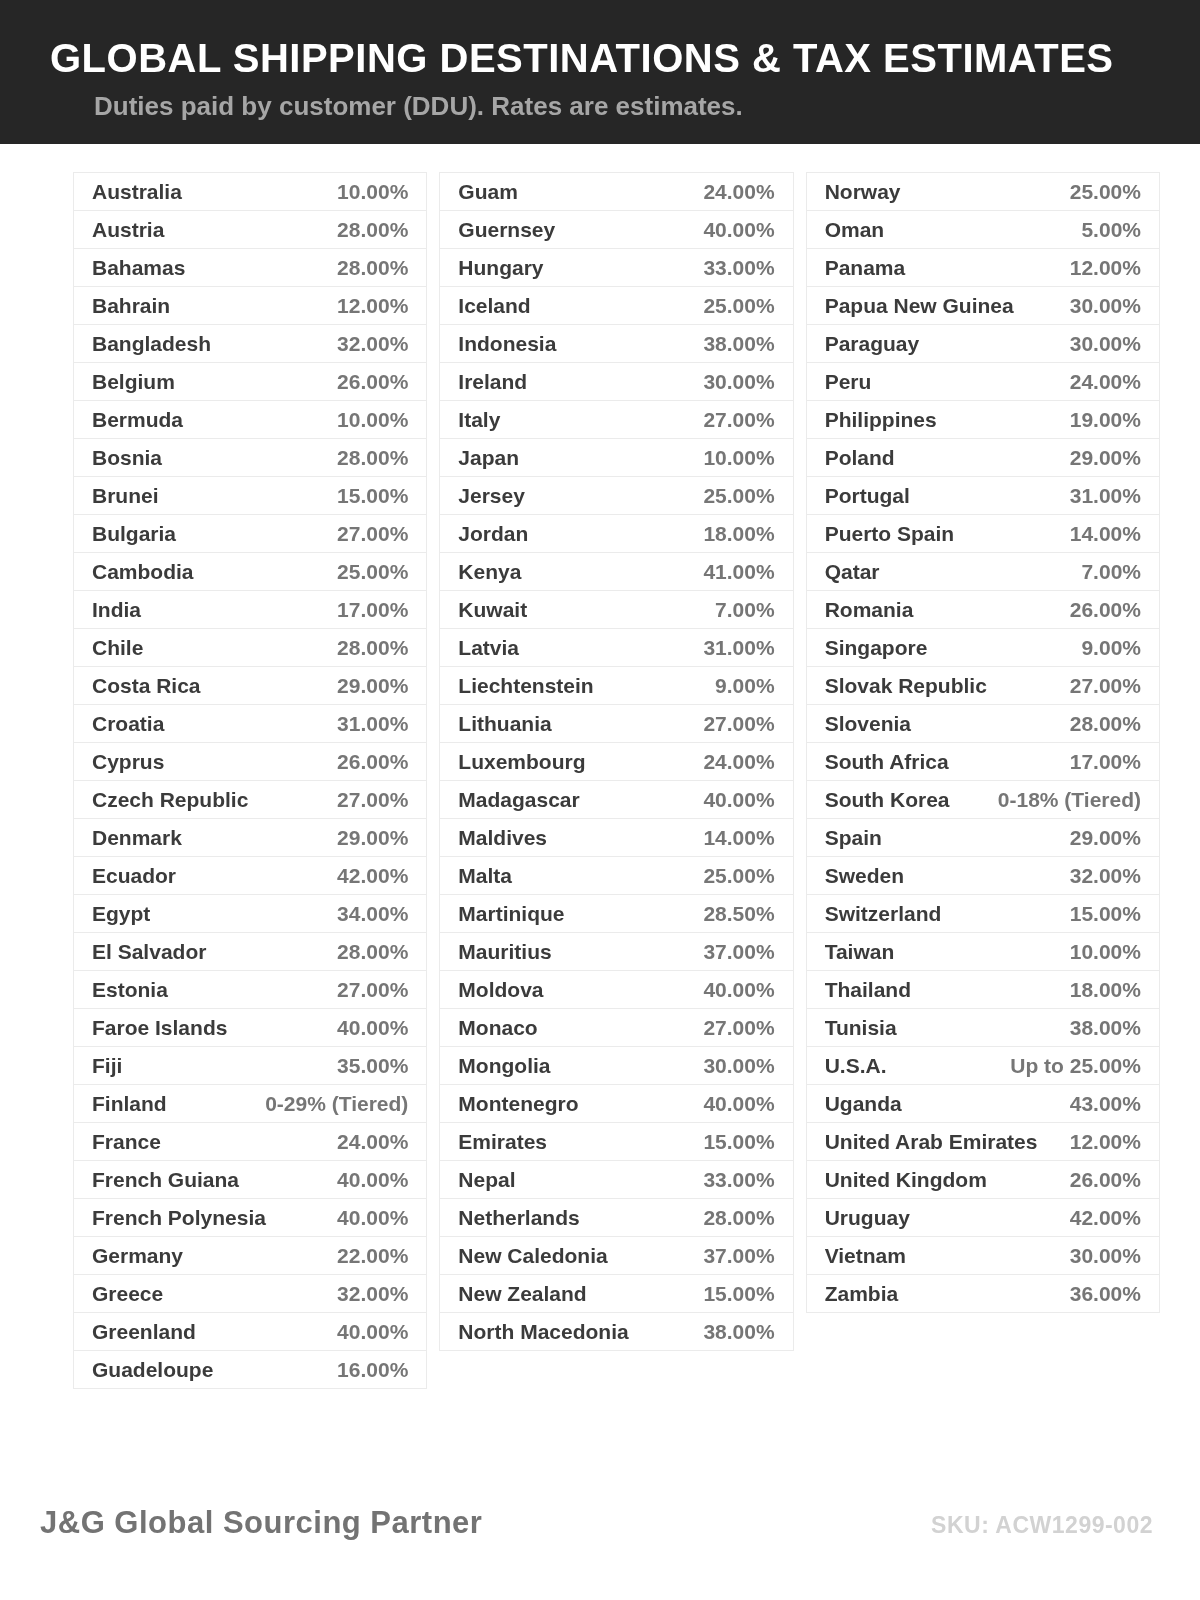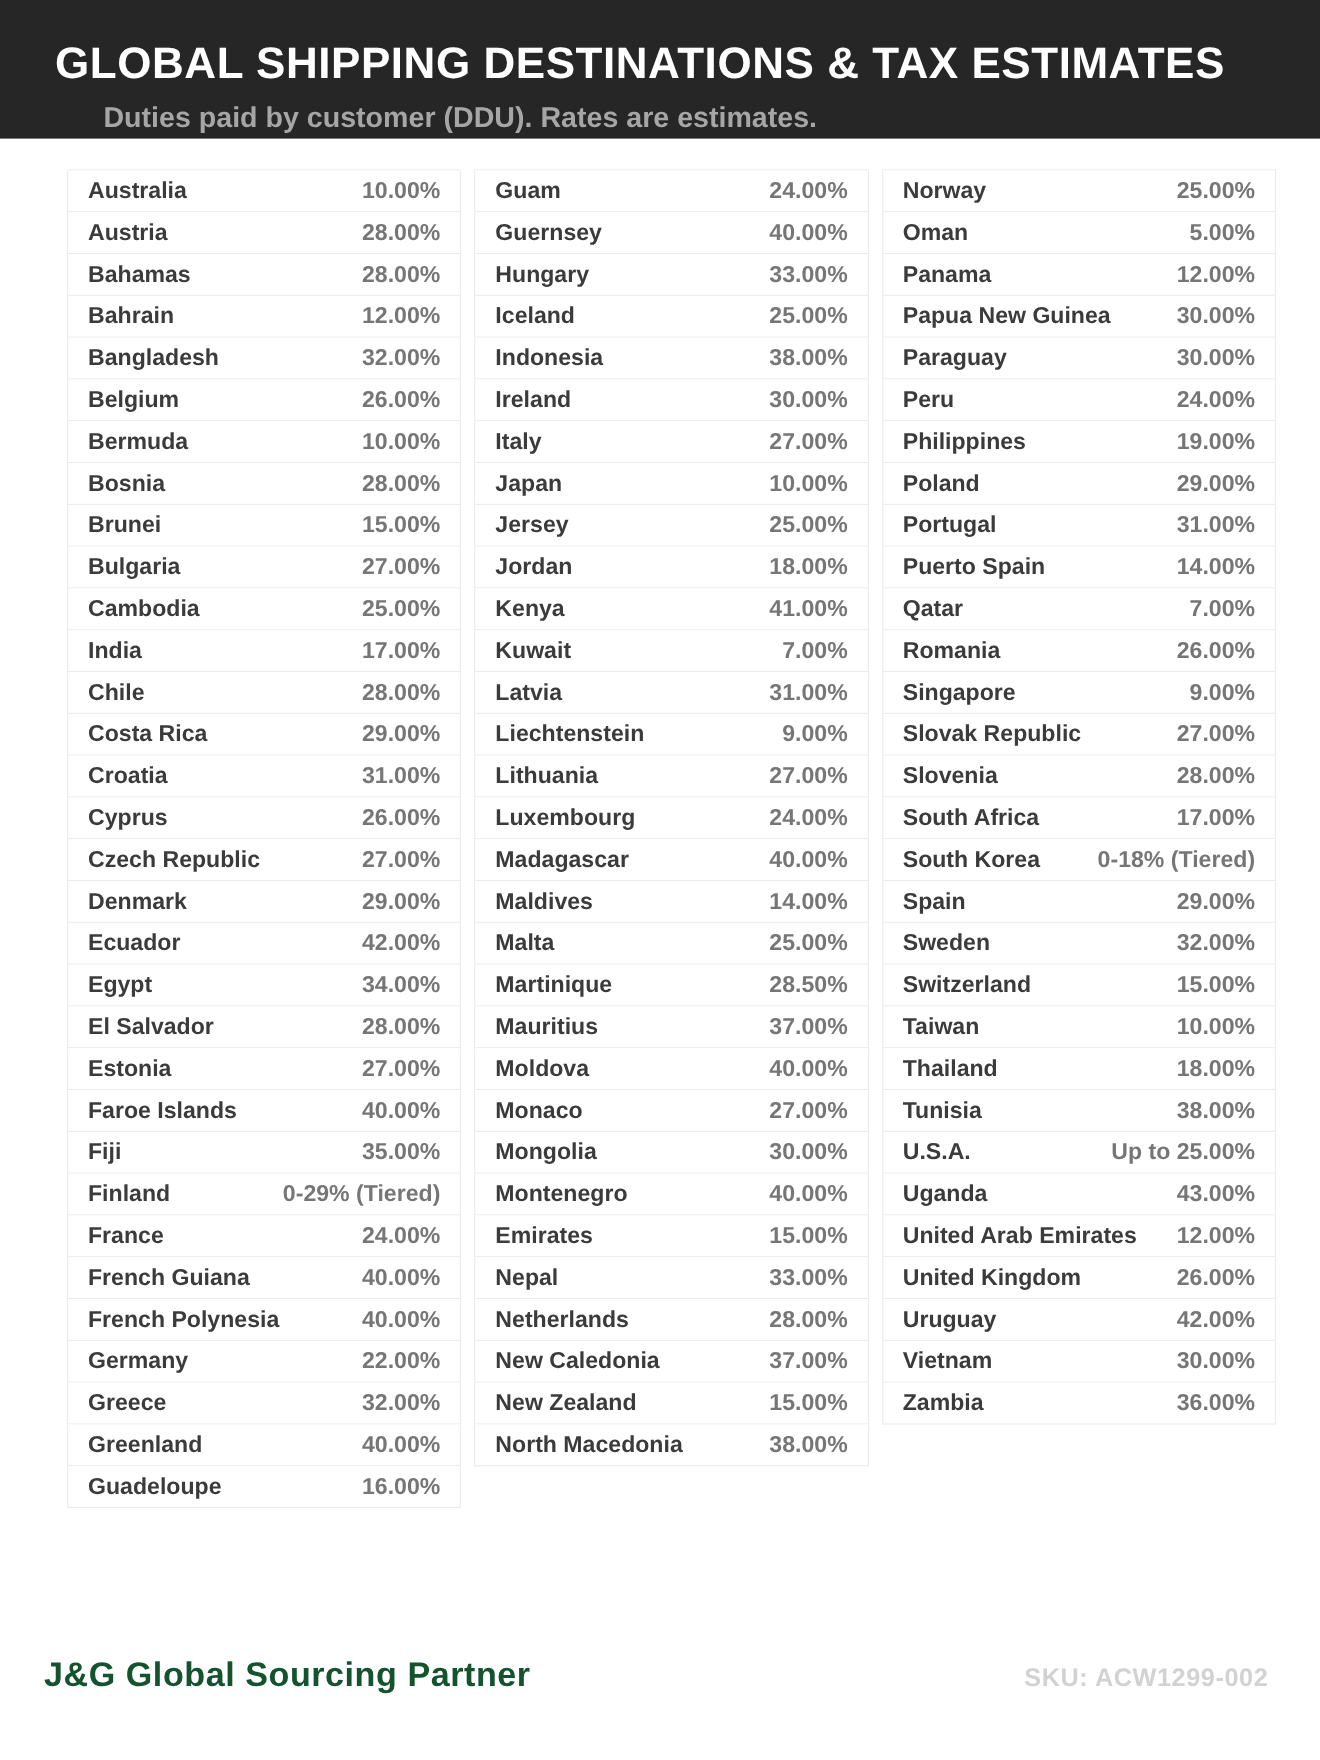--- a/index.html
+++ b/index.html
@@ -5,41 +5,41 @@
   * { margin: 0; padding: 0; box-sizing: border-box; }
   html, body { width: 1200px; }
   body {
     height: 1600px;
     background: #ffffff;
     font-family: "Liberation Sans", sans-serif;
     position: relative;
   }
   .header {
     background: #262626;
-    height: 126px;
+    height: 144px;
     padding: 36px 50px 0 50px;
   }
   .header .title {
     color: #ffffff;
     font-size: 40px;
     font-weight: 800;
     letter-spacing: 0.5px;
     white-space: nowrap;
   }
   .header .subtitle {
     color: #a6a6a6;
     font-size: 26px;
     font-weight: 700;
     margin-top: 10px;
     margin-left: 44px;
   }
   .table-wrap {
     display: flex;
     gap: 12px;
-    margin: 28px 40px 0 40px;
+    margin: 28px 40px 0 52px;
     align-items: flex-start;
     padding-left: 21px;
   }
   .col {
     flex: 1;
     border-top: 1px solid #ebebeb;
   }
   .cell {
     display: flex;
     justify-content: space-between;
@@ -66,21 +66,21 @@
   .footer {
     position: absolute;
     left: 40px;
     right: 47px;
     top: 1505px;
     display: flex;
     justify-content: space-between;
     align-items: baseline;
   }
   .brand {
-    color: #14532d;
+    color: #737373;
     font-size: 31px;
     font-weight: 700;
     letter-spacing: 0.5px;
     text-align: right;
   }
   .sku {
     color: #d2d2d2;
     font-size: 23px;
     font-weight: 700;
     letter-spacing: 0.5px;

